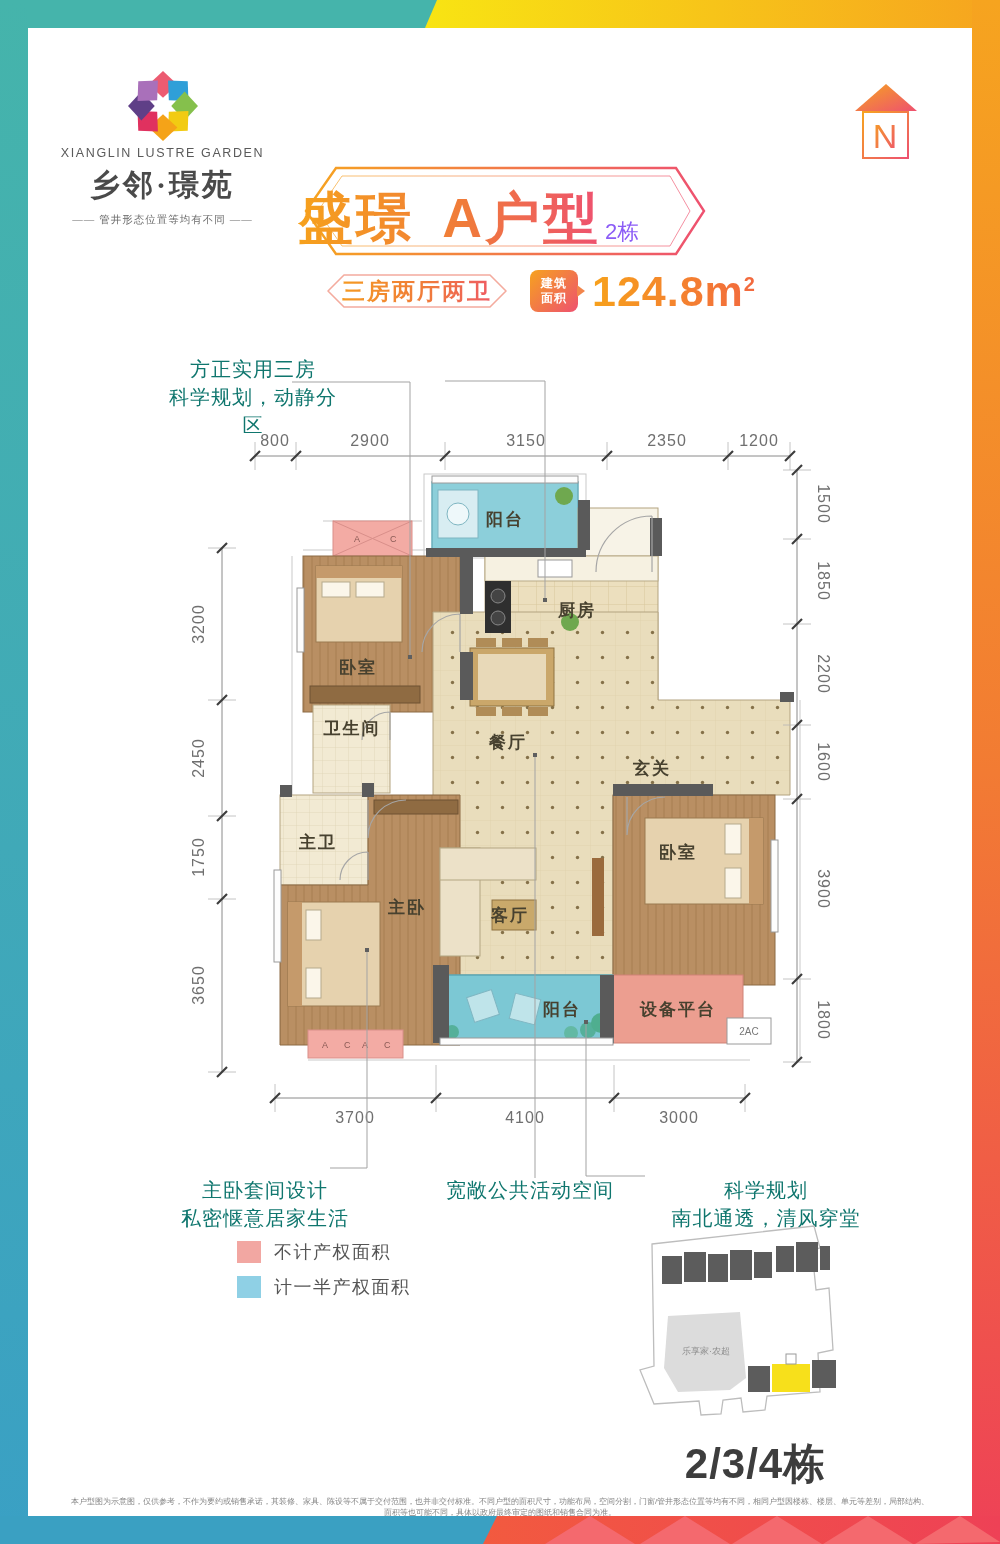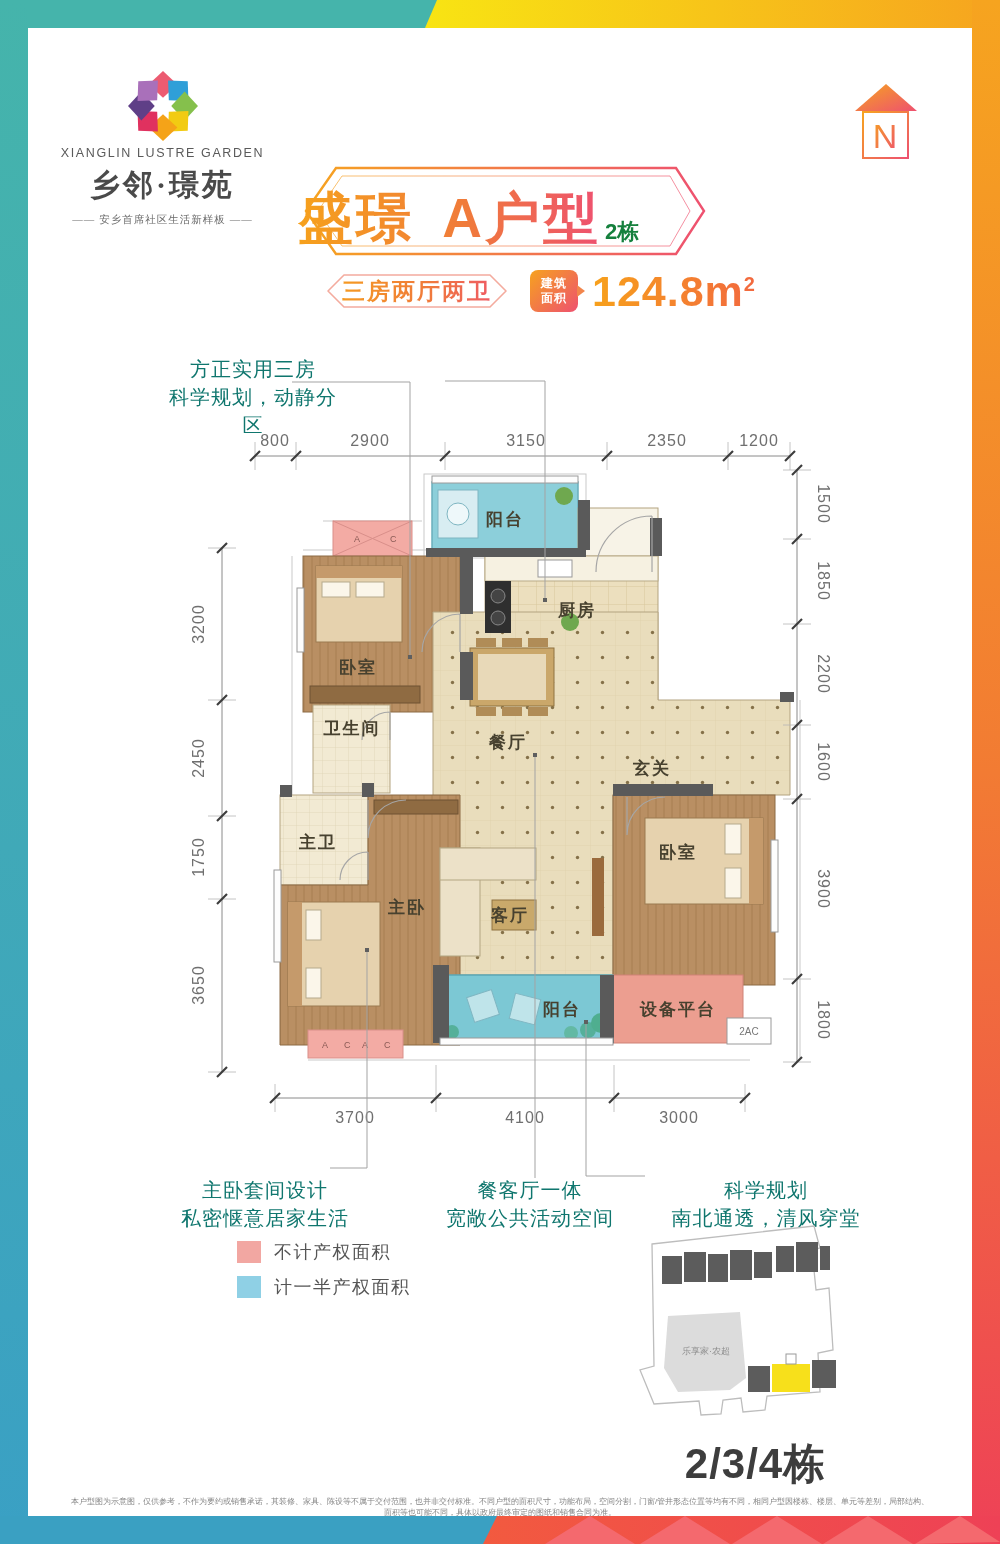--- a/index.html
+++ b/index.html
@@ -24,21 +24,21 @@
   
   .north{left:854px;top:84px;}
 
   
   .banner{left:298px;top:160px;width:414px;height:102px;}
   .banner .txt{position:absolute;left:0;top:8px;width:100%;height:100%;
                display:flex;align-items:center;justify-content:flex-start;}
   .gtx{background:linear-gradient(90deg,#f6a11c 0%,#f07b3a 55%,#ee5170 100%);
        -webkit-background-clip:text;background-clip:text;color:transparent;}
   .banner .main{font-size:55px;font-weight:900;letter-spacing:3px;word-spacing:10px;}
-  .banner .tag2{font-size:22px;font-weight:700;color:#15803d;margin:26px 0 0 4px;}
+  .banner .tag2{font-size:22px;font-weight:400;color:#8b5cf6;margin:26px 0 0 4px;}
 
   
   .specrow{left:322px;top:268px;height:46px;display:flex;align-items:center;}
   .pill{position:relative;width:190px;height:40px;}
   .pill .ptxt{position:absolute;left:0;top:0;width:100%;height:100%;display:flex;align-items:center;justify-content:center;
               font-size:23px;font-weight:700;letter-spacing:2px;}
   .badge{position:relative;margin-left:18px;width:48px;height:42px;border-radius:8px;
          background:linear-gradient(135deg,#f6a21f,#ee5170);color:#fff;
          display:flex;flex-direction:column;align-items:center;justify-content:center;
          font-size:12px;line-height:15px;font-weight:700;letter-spacing:1px;}
@@ -118,21 +118,21 @@
         <path d="M35,1 L49,14 L35,27 L21,14 Z" fill="#f5a318" transform="rotate(180 35 35)"></path>
         <path d="M35,1 L49,14 L35,27 L21,14 Z" fill="#e0315f" transform="rotate(225 35 35)"></path>
         <path d="M35,1 L49,14 L35,27 L21,14 Z" fill="#5f3f87" transform="rotate(270 35 35)"></path>
         <path d="M35,1 L49,14 L35,27 L21,14 Z" fill="#a970ba" transform="rotate(315 35 35)"></path>
       </g>
     </svg>
     <div class="en">XIANGLIN  LUSTRE GARDEN</div>
     <div class="cn">乡邻·璟苑</div>
     <div class="tag">
       <span class="dash">——</span>
-      <span>安乡首席社区生活新样板</span>
+      <span>管井形态位置等均有不同</span>
       <span class="dash">——</span>
     </div>
   </div>
 
   <svg class="abs north" width="64" height="80" viewBox="0 0 64 80">
     <defs>
       <linearGradient id="gn" x1="0" y1="0" x2="1" y2="1">
         <stop offset="0" stop-color="#f6a41f"></stop>
           <stop offset="1" stop-color="#ee5170"></stop>
       </linearGradient>
@@ -175,21 +175,20 @@
 
   <div class="abs callout c-tl">
     <div>方正实用三房</div>
     <div>科学规划，动静分区</div>
   </div>
   <div class="abs callout c-bl">
     <div>主卧套间设计</div>
     <div>私密惬意居家生活</div>
   </div>
   <div class="abs callout c-bc">
-    <div>餐客厅一体</div>
     <div>宽敞公共活动空间</div>
   </div>
   <div class="abs callout c-br">
     <div>科学规划</div>
     <div>南北通透，清风穿堂</div>
   </div>
 
   <svg class="abs plan" width="740" height="840" viewBox="0 0 740 840">
     <defs>
       <pattern id="pwood" width="16" height="16" patternUnits="userSpaceOnUse">

